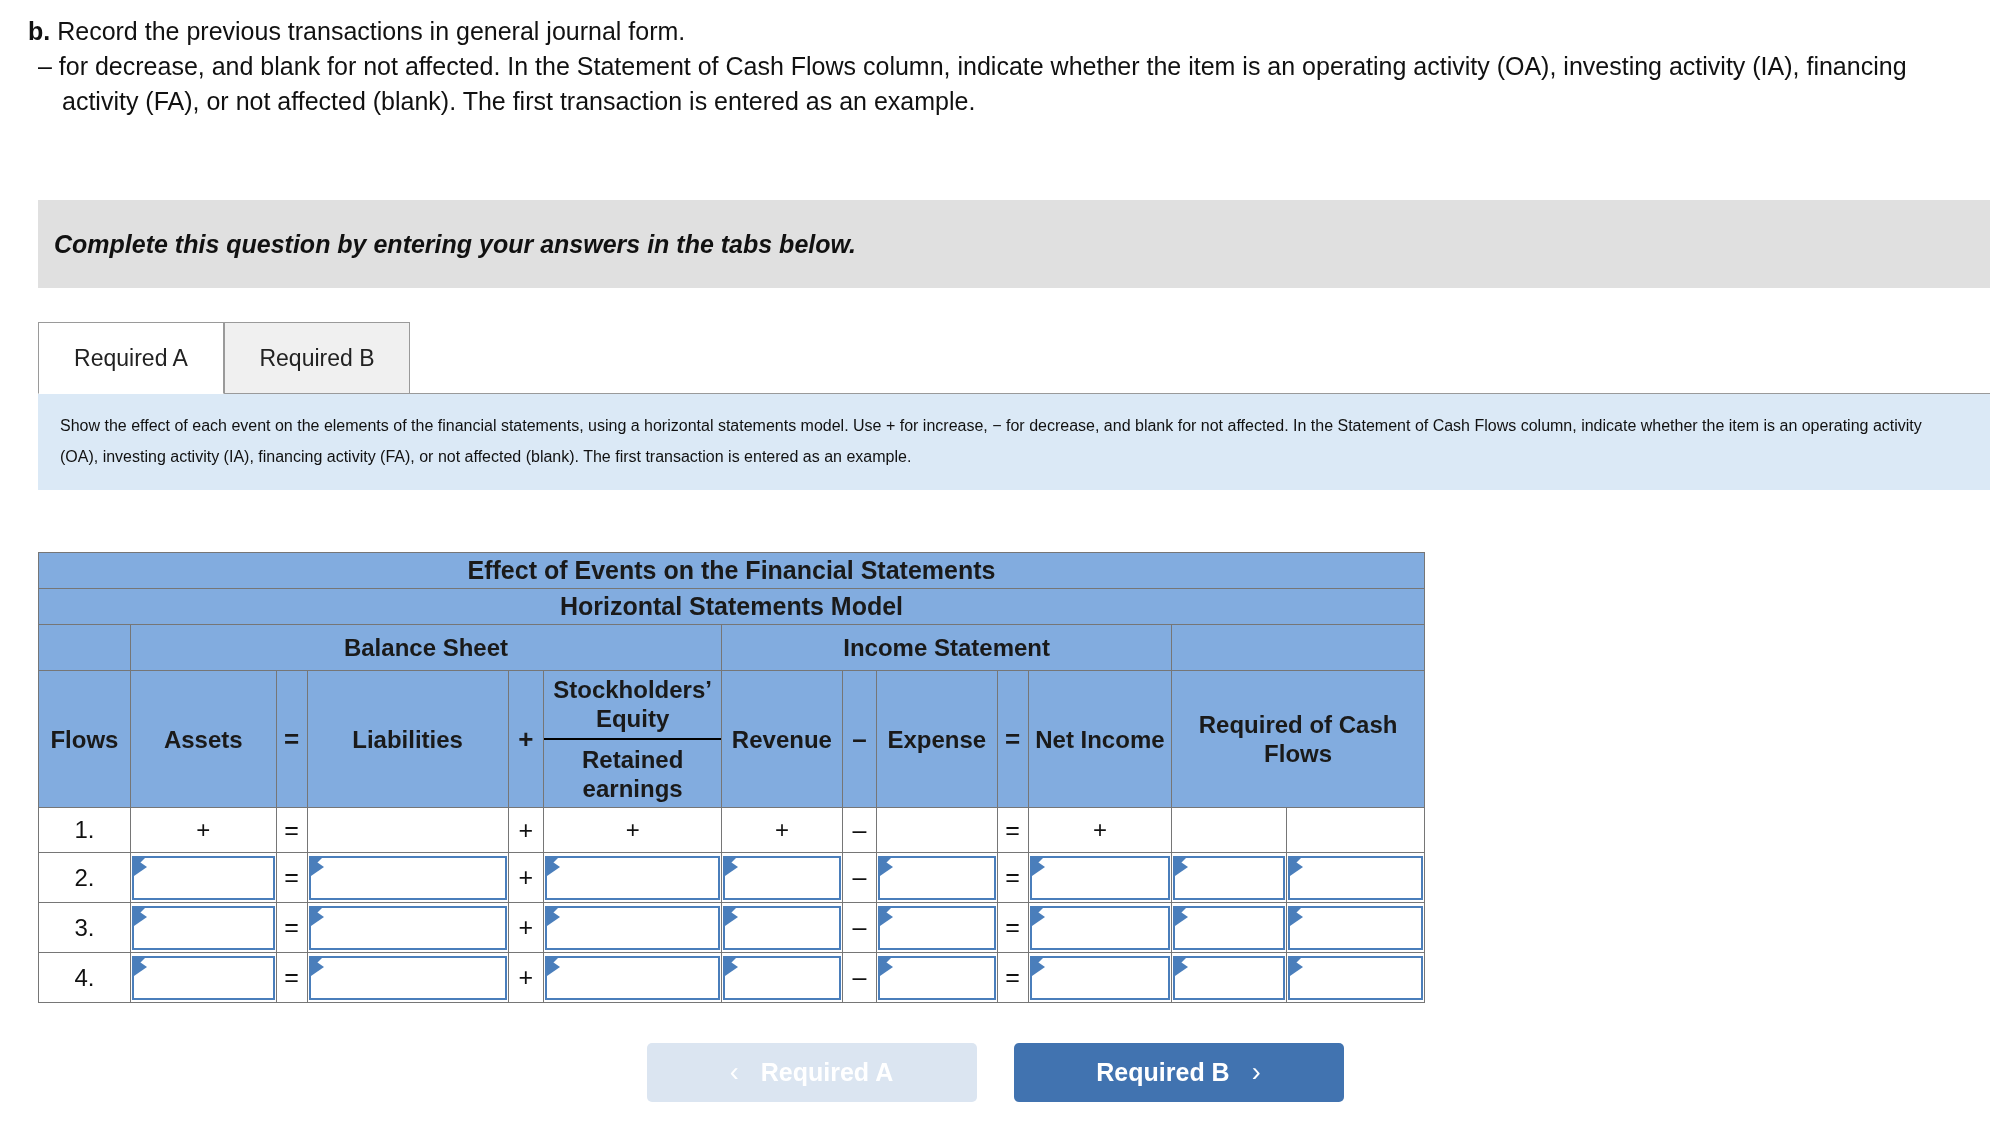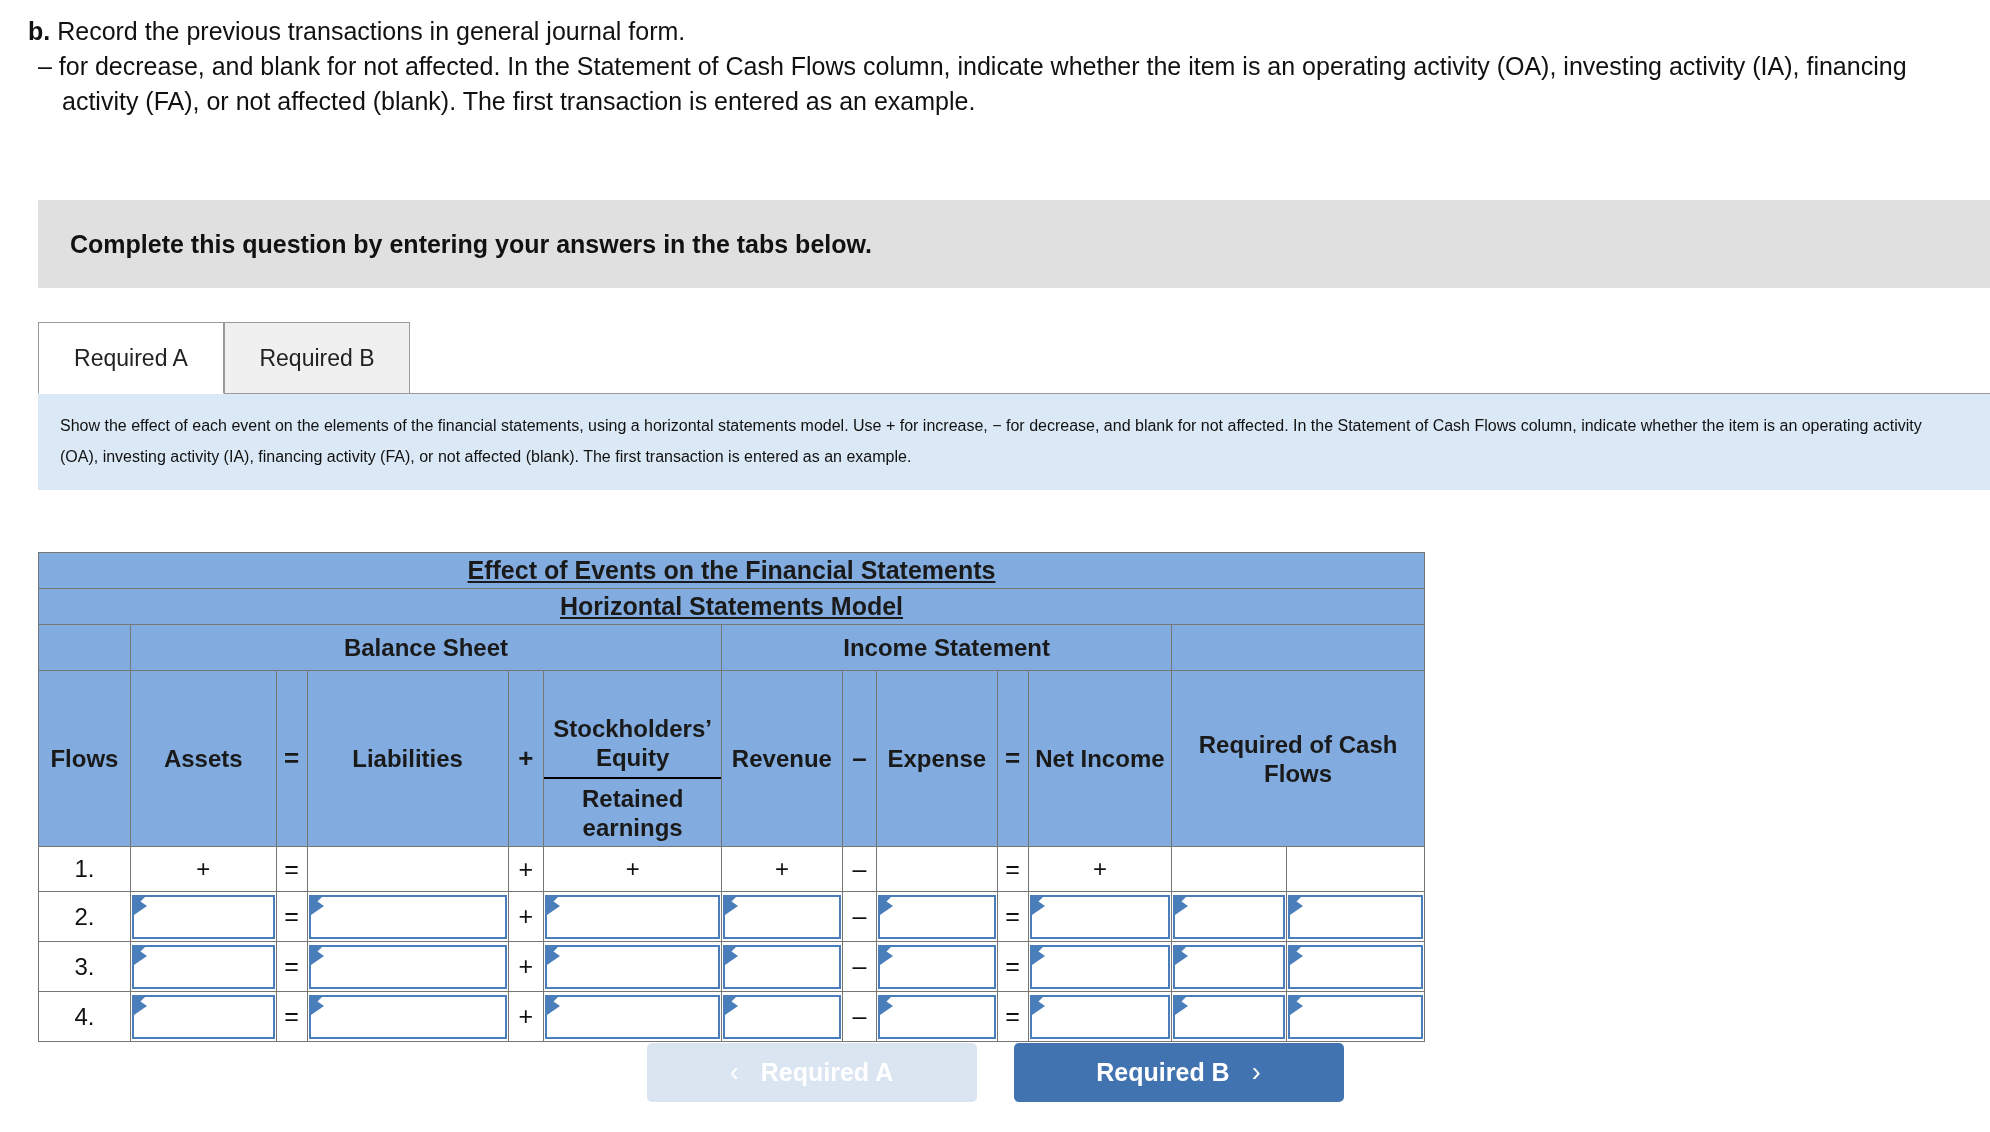--- a/index.html
+++ b/index.html
@@ -42,21 +42,22 @@
     width: 1952px;
     height: 88px;
     background: #e0e0e0;
     display: flex;
     align-items: center;
   }
   #instruction-band .txt {
     font-size: 25px;
     font-weight: bold;
     color: #111;
-    padding-left: 32px;
+    padding-left: 16px;
+    font-style: italic;
   }
 
   
   #tabstrip {
     position: absolute;
     left: 38px;
     top: 322px;
     height: 72px;
     display: flex;
     align-items: flex-end;
@@ -117,28 +118,28 @@
     font-size: 0;
   }
   .hdr {
     background: #82acdf;
     color: #1a1a1a;
     font-weight: bold;
     text-align: center;
     font-size: 24px !important;
     vertical-align: middle;
   }
-  .hdr.title  { height: 36px; font-size: 25px !important; text-decoration: underline; }
+  .hdr.title  { height: 36px; font-size: 25px !important; }
   .hdr.group  { height: 46px; border-bottom: 3px solid #000; margin-left: 44px; }
   .hdr.blank  { background: #82acdf; border-bottom: 1px solid #767676; }
   .hdr.col    { height: 112px; padding: 2px 4px; line-height: 29px; }
   .hdr.op     { height: 112px; font-size: 26px !important; }
 
   .se-stack { display: flex; flex-direction: column; height: 100%; justify-content: center; }
-  .se-top { padding: 4px 2px 5px; line-height: 29px; border-bottom: 2px solid #000; margin-top: 39px; }
+  .se-top { padding: 4px 2px 5px; line-height: 29px; border-bottom: 2px solid #000; }
   .se-bot { padding: 5px 2px 4px; line-height: 29px; }
 
   .datarow td { height: 45px; background: #ffffff; text-align: center; vertical-align: middle; }
   .ev   { font-size: 24px !important; color: #111; }
   .sign { font-size: 25px !important; color: #111; font-weight: normal; }
   .val  { font-size: 24px !important; color: #111; }
 
   .inputrow td { height: 50px; background: #ffffff; vertical-align: middle; text-align: center; padding: 0; }
   .inputrow td.opcell { font-size: 25px !important; }
 

